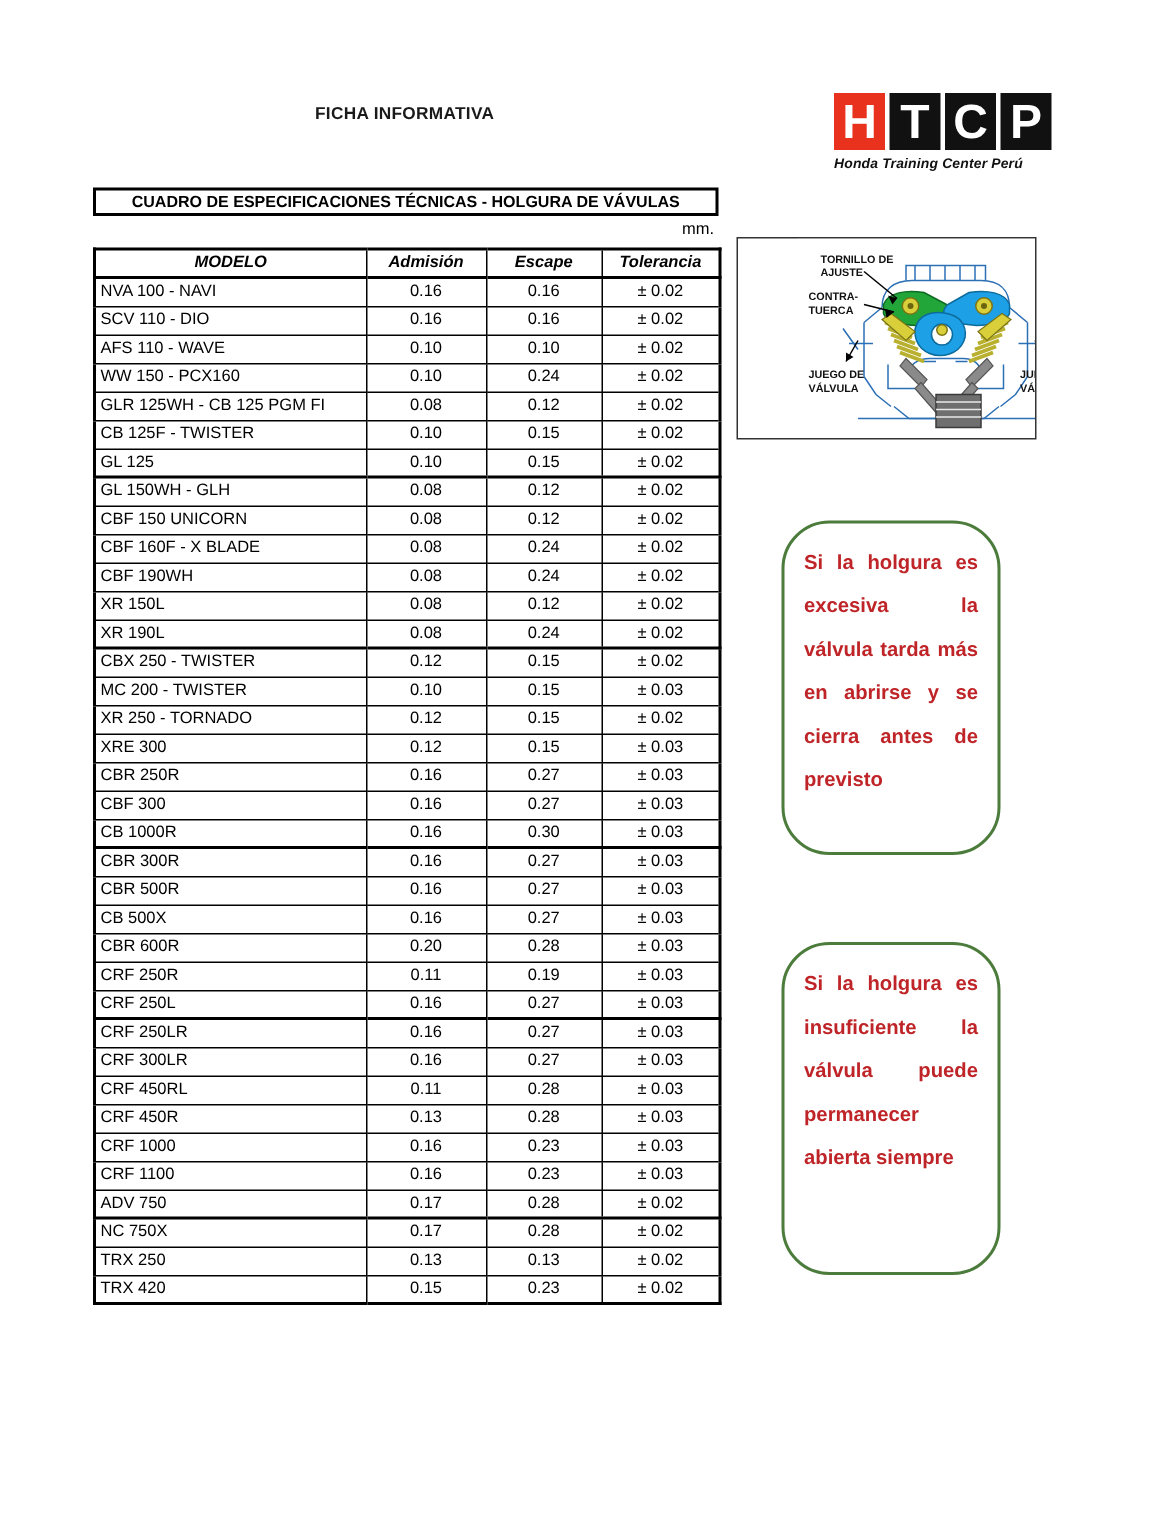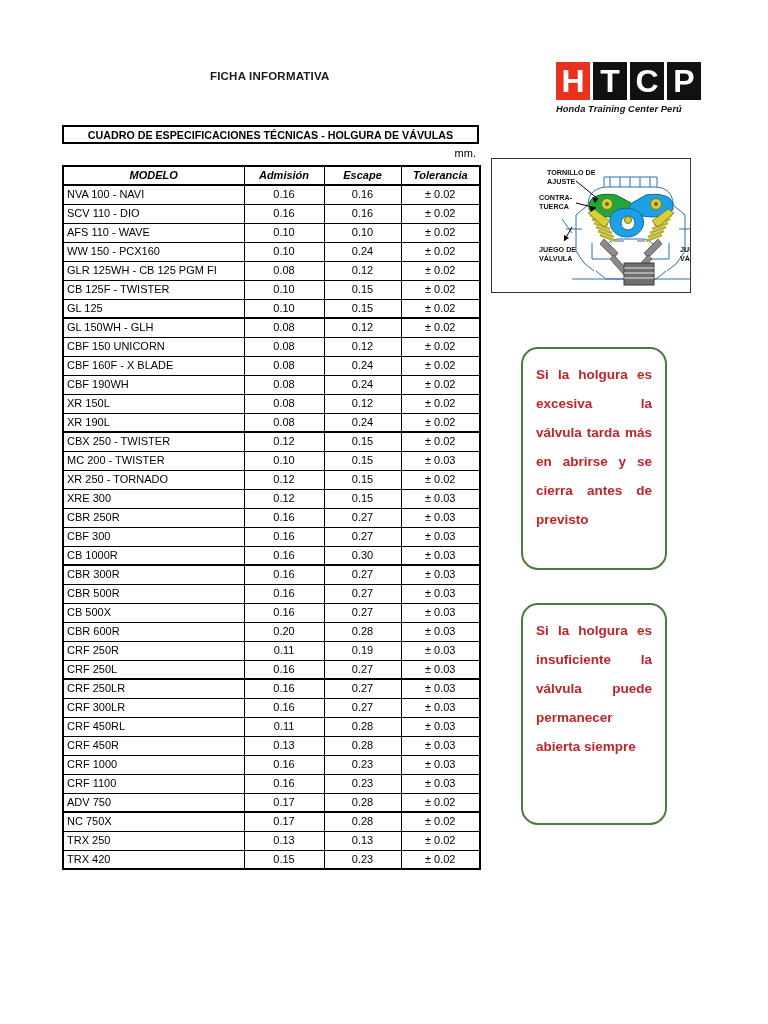--- a/index.html
+++ b/index.html
@@ -149,40 +149,40 @@
     font-family: "Liberation Sans", sans-serif;
     font-size: 7.2px;
     font-weight: bold;
     fill: #111111;
   }
 
   
   .callout {
     position: absolute;
     border: 2px solid #4c7c3c;
-    border-radius: 17px;
+    border-radius: 32px;
     background: #ffffff;
     box-sizing: border-box;
     color: #bf2528;
     font-size: 13.5px;
     font-weight: bold;
     line-height: 29px;
     text-align: justify;
     text-align-last: left;
     padding: 11px 13px;
   }
   #callout-excess {
     left: 521px;
     top: 347px;
     width: 146px;
     height: 223px;
   }
   #callout-insufficient {
     left: 521px;
-    top: 603px;
+    top: 628px;
     width: 146px;
     height: 222px;
   }
 </style>
 </head>
 <body>
 
 <div id="doc-title">FICHA INFORMATIVA</div>
 
 <div id="logo">

